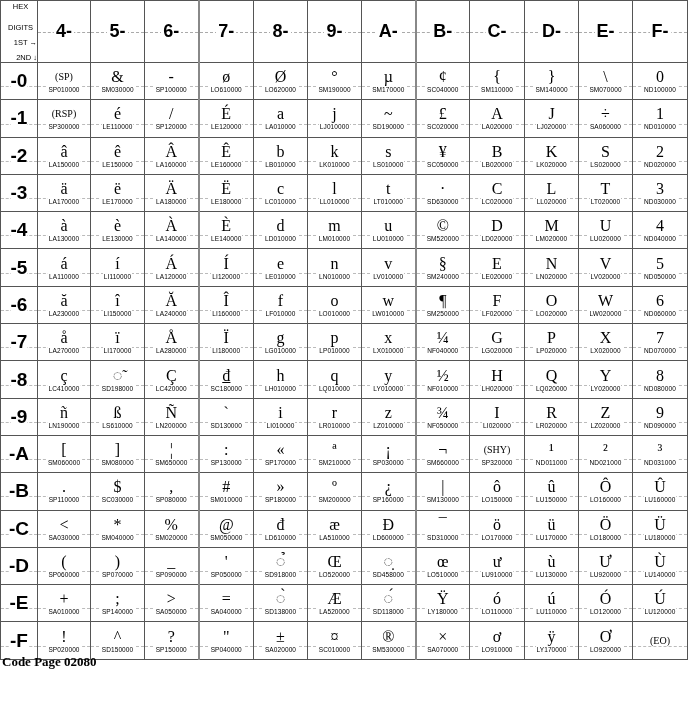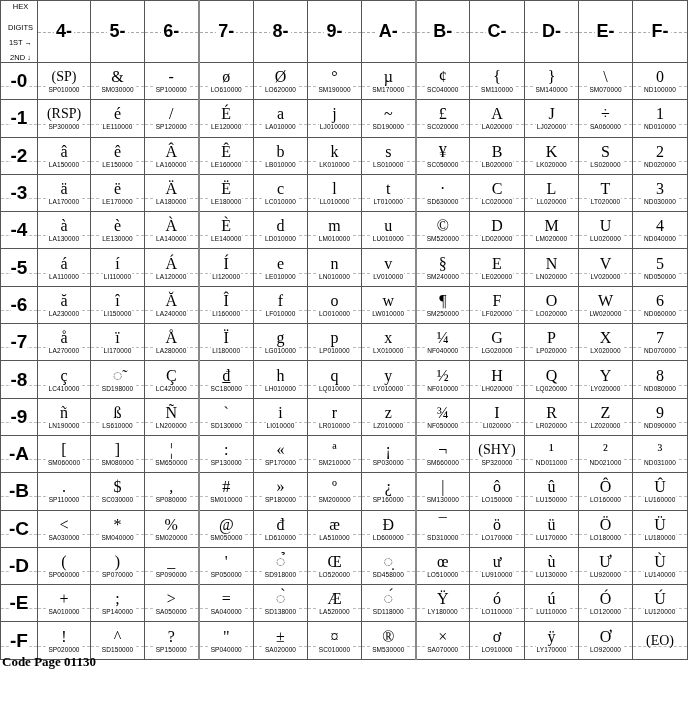--- a/index.html
+++ b/index.html
@@ -3,28 +3,28 @@
 <meta charset="utf-8">
 <style>
   html, body { margin:0; padding:0; background:#fff; }
   body { width:688px; height:710px; position:relative; overflow:hidden; font-family:"Liberation Sans", sans-serif; color:#000; }
   table.cp { position:absolute; left:0; top:0; border-collapse:collapse; table-layout:fixed; width:687px; }
   table.cp td { border:1px solid #555; padding:0; text-align:center; vertical-align:middle; position:relative; overflow:hidden; }
   table.cp tr.hdr td { height:57px; }
   table.cp tr.row td { height:36.3px; }
   .corner { font-family:"Liberation Sans", sans-serif; font-size:7.5px; line-height:9px; text-align:left; padding-left:3px !important; }
   .corner .hd { text-align:center; display:block; margin-top:1px; }
-  .corner .lbl { display:block; margin-top:6px; }
+  .corner .lbl { display:block; margin-top:6px;text-align:right; }
   .colhead { font-family:"Liberation Sans", sans-serif; font-weight:bold; font-size:18px; }
   .rowhead { font-family:"Liberation Sans", sans-serif; font-weight:bold; font-size:19px; }
   .dash { position:absolute; left:0; right:0; top:50%; border-top:1px dashed #aaa; z-index:0; }
   .rowdash { position:absolute; left:0; right:0; top:64%; border-top:1px dashed #bbb; z-index:0; }
   .cell-inner { position:relative; z-index:1; display:flex; flex-direction:column; align-items:center; justify-content:center; height:100%; }
   .glyph { font-family:"Liberation Serif", serif; font-size:16px; line-height:17px; height:18px; background:transparent; }
-  .glyph.small { font-size:14px; line-height:17px; }
+  .glyph.small { font-size:10px; line-height:17px; }
   .code { font-family:"Liberation Sans", sans-serif; font-size:6.5px; line-height:8px; background:#fff; padding:0 1px; letter-spacing:0.1px; }
   .heavy-left { border-left:2px solid #888 !important; }
   .footer-title { position:absolute; left:2px; top:654px; font-family:"Liberation Serif", serif; font-weight:bold; font-size:13px; }
 </style>
 </head>
 <body>
 
 <table class="cp">
   <colgroup>
     <col style="width:37px">
@@ -1450,13 +1450,13 @@
           <div class="rowdash"></div>
           <div class="cell-inner">
             <div class="glyph small">(EO)</div>
             <div class="code"></div>
           </div>
         </td>
       </tr>
     </tbody>
 </table>
 
-<div class="footer-title">Code Page 01130</div>
+<div class="footer-title">Code Page 02080</div>
 
 </body></html>

